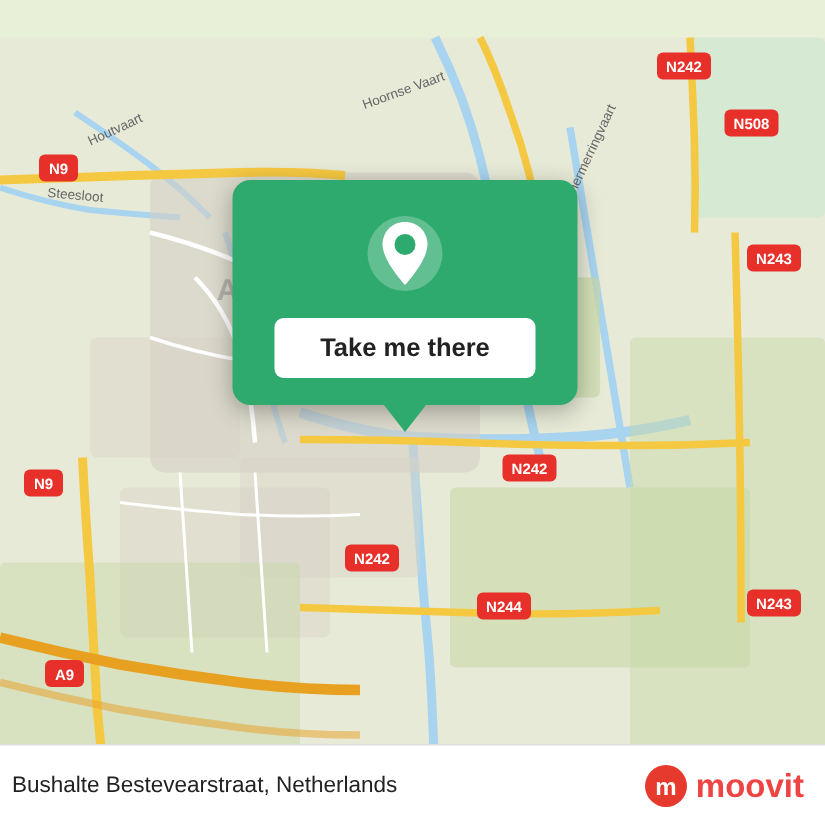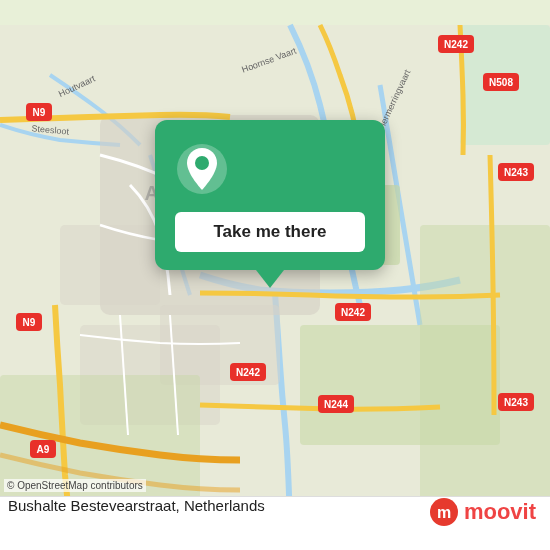--- a/index.html
+++ b/index.html
@@ -29,20 +29,21 @@
     
     .popup-card {
       position: absolute;
       top: 120px;
       left: 155px;
       width: 230px;
       background: #2eaa6e;
       border-radius: 12px;
       display: flex;
       flex-direction: column;
+      align-items: center;
       padding: 22px 20px 18px 20px;
       box-shadow: 0 4px 16px rgba(0,0,0,0.3);
       z-index: 10;
     }
 
     .popup-card::after {
       content: '';
       position: absolute;
       bottom: -18px;
       left: 50%;
@@ -73,21 +74,21 @@
 
     
     .bottom-bar {
       position: absolute;
       bottom: 0;
       left: 0;
       width: 100%;
       height: 54px;
       background: white;
       display: flex;
-      align-items: flex-start;
+      align-items: center;
       justify-content: space-between;
       padding: 0 14px 0 8px;
       border-top: 1px solid #ddd;
       z-index: 20;
       gap: 40px;
     }
 
     .location-name {
       font-size: 15px;
       font-weight: 500;
@@ -226,23 +227,20 @@
 
     <svg class="location-icon" viewBox="0 0 54 54" xmlns="http://www.w3.org/2000/svg">
       <circle cx="27" cy="27" r="25" fill="white" opacity="0.25"></circle>
       <path d="M27 6 C18 6 12 13 12 21 C12 32 27 48 27 48 C27 48 42 32 42 21 C42 13 36 6 27 6 Z" fill="white"></path>
       <circle cx="27" cy="21" r="7" fill="#2eaa6e"></circle>
     </svg>
 
     <button class="take-me-there-btn">Take me there</button>
   </div>
 
-  <div class="osm-credit">
-    <span>© OpenStreetMap contributors</span>
-  </div>
 
   <div class="bottom-bar">
     <span class="location-name">Bushalte Bestevearstraat, Netherlands</span>
     <div class="moovit-logo">
 
       <svg width="30" height="30" viewBox="0 0 30 30">
         <circle cx="15" cy="15" r="14" fill="#e63a2e"></circle>
         <text x="15" y="21" text-anchor="middle" font-size="16" font-weight="900" fill="white" font-family="Arial">m</text>
       </svg>
       <span class="moovit-logo-text">moovit</span>

